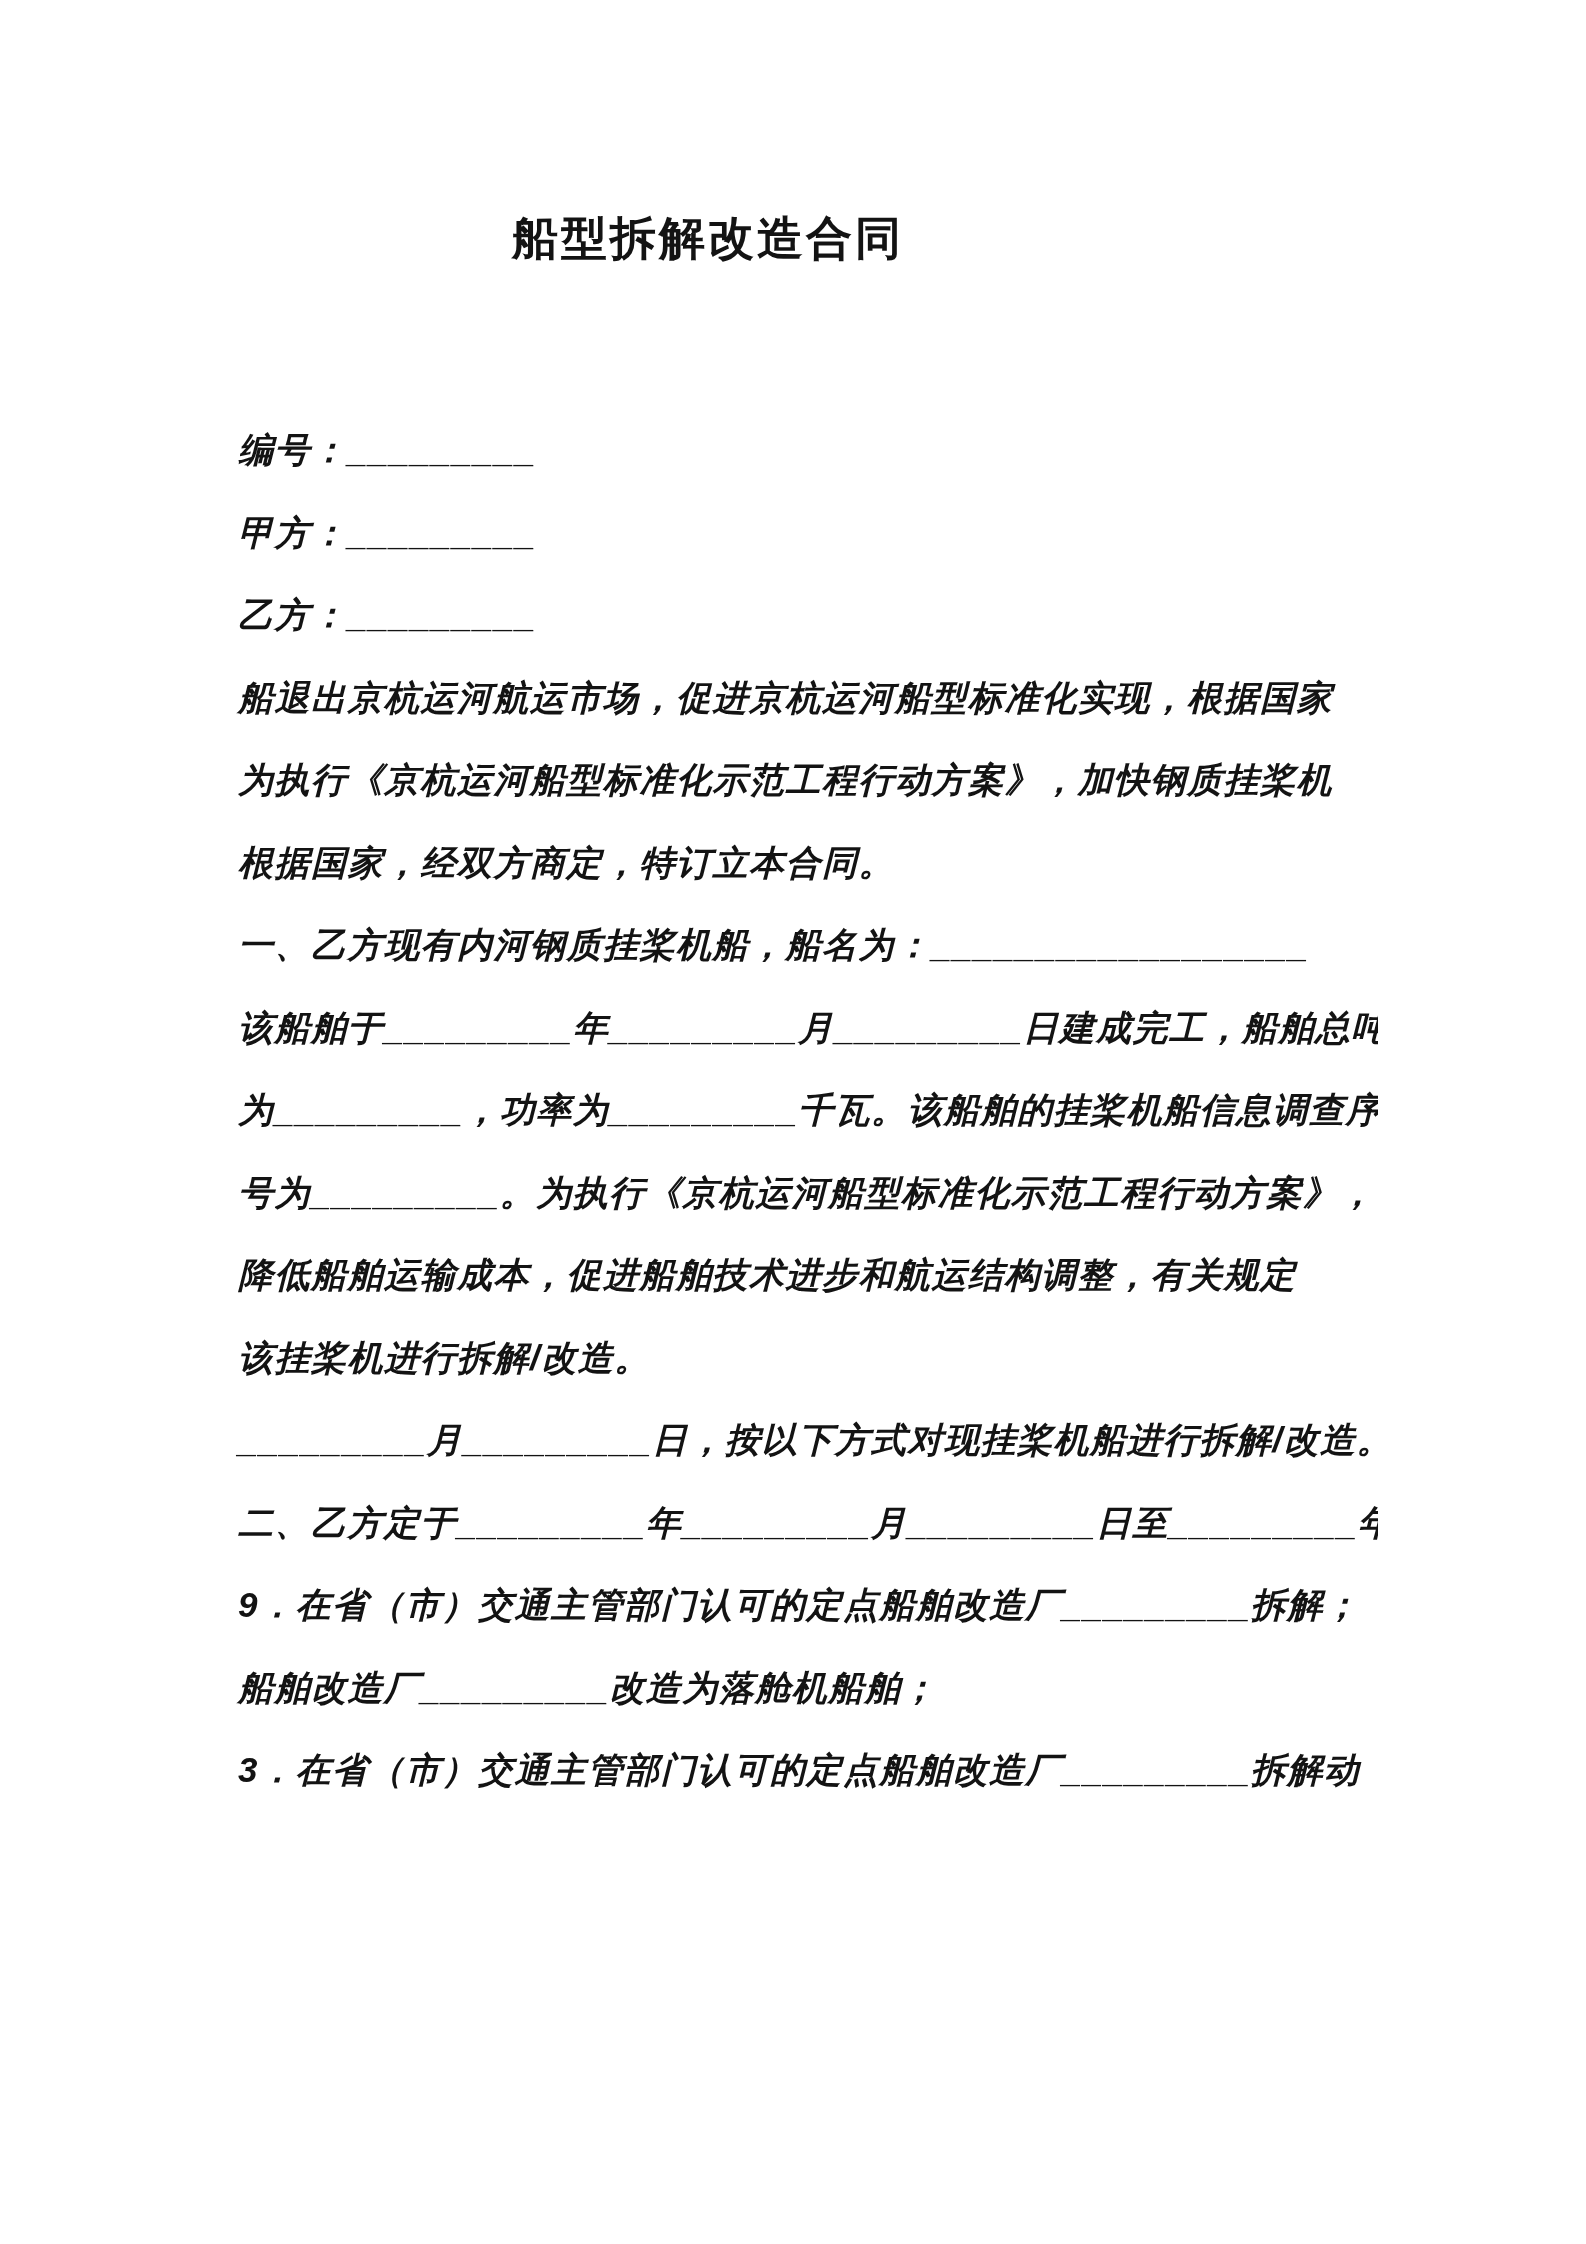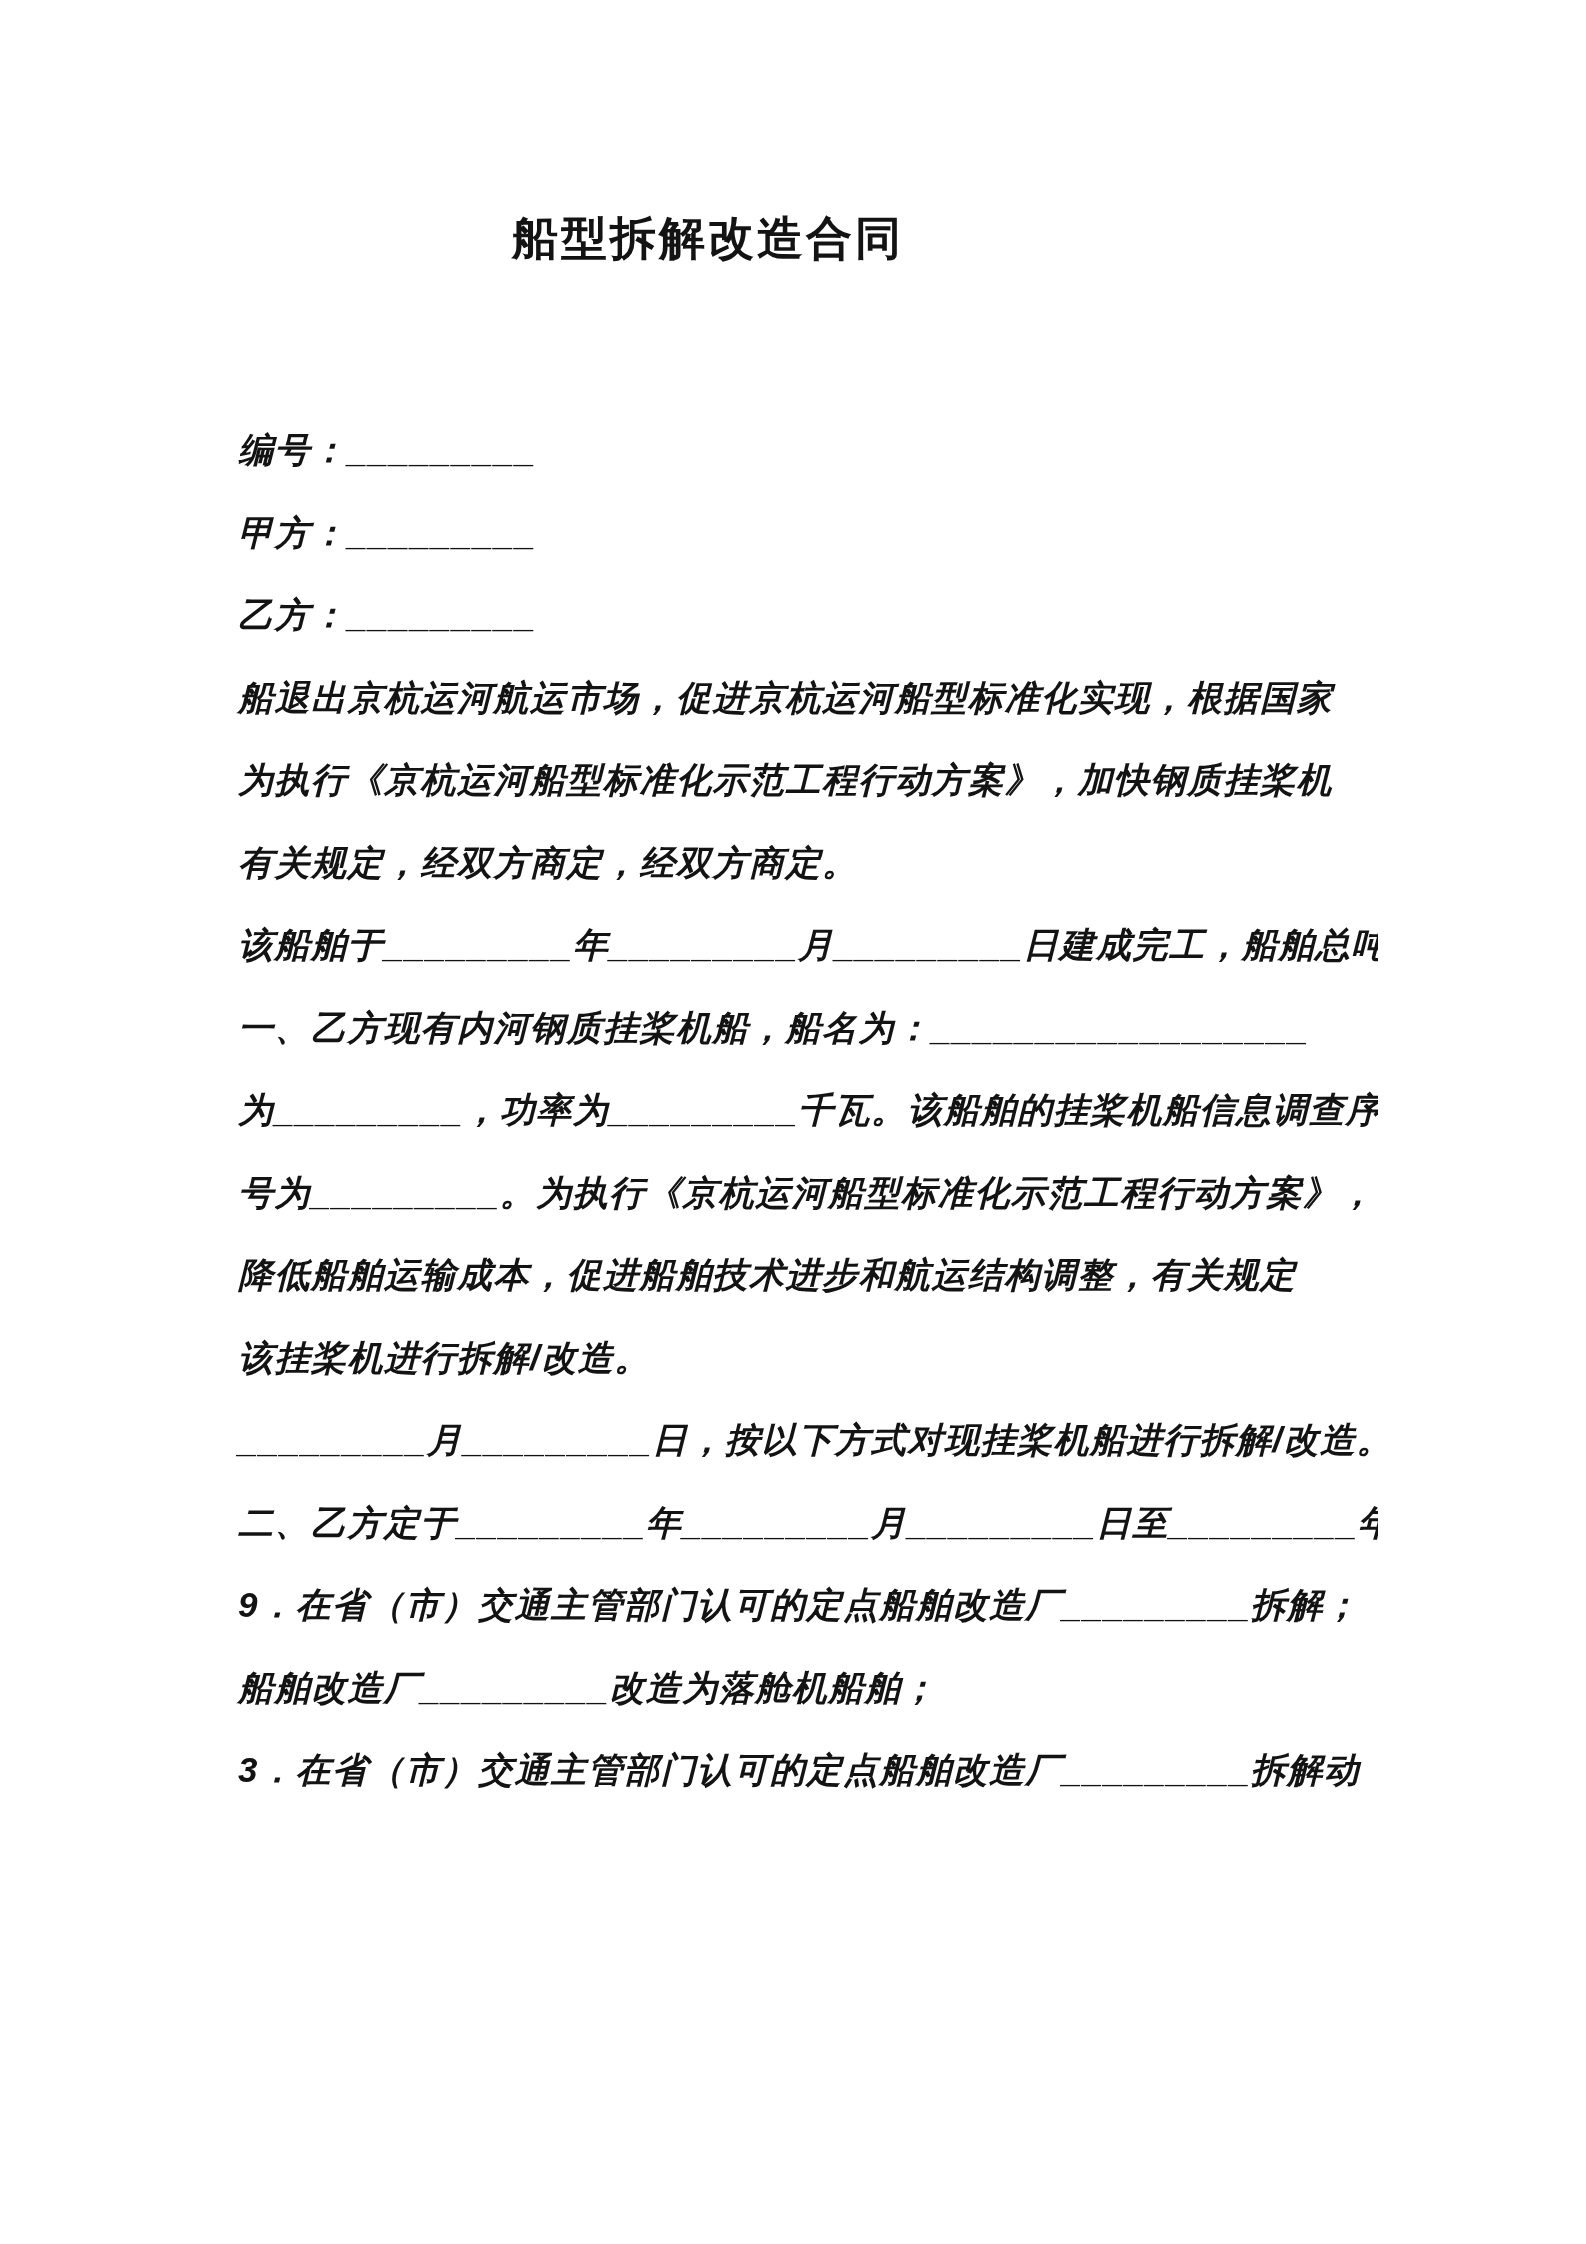--- a/index.html
+++ b/index.html
@@ -41,23 +41,23 @@
 <body>
 
 <div class="page">
   <h1 class="title">船型拆解改造合同</h1>
   <div class="content">
     <div class="line">编号：_________</div>
     <div class="line">甲方：_________</div>
     <div class="line">乙方：_________</div>
     <div class="line">船退出京杭运河航运市场，促进京杭运河船型标准化实现，根据国家</div>
     <div class="line">为执行《京杭运河船型标准化示范工程行动方案》，加快钢质挂桨机</div>
-    <div class="line">有关规定，经双方商定，经双方商定。</div>
+    <div class="line">根据国家，经双方商定，特订立本合同。</div>
+    <div class="line">一、乙方现有内河钢质挂桨机船，船名为：__________________</div>
     <div class="line">该船舶于_________年_________月_________日建成完工，船舶总吨</div>
-    <div class="line">一、乙方现有内河钢质挂桨机船，船名为：__________________</div>
     <div class="line">为_________，功率为_________千瓦。该船舶的挂桨机船信息调查序</div>
     <div class="line">号为_________。为执行《京杭运河船型标准化示范工程行动方案》，</div>
     <div class="line">降低船舶运输成本，促进船舶技术进步和航运结构调整，有关规定</div>
     <div class="line">该挂桨机进行拆解/改造。</div>
     <div class="line">_________月_________日，按以下方式对现挂桨机船进行拆解/改造。</div>
     <div class="line">二、乙方定于_________年_________月_________日至_________年</div>
     <div class="line">9．在省（市）交通主管部门认可的定点船舶改造厂_________拆解；</div>
     <div class="line">船舶改造厂_________改造为落舱机船舶；</div>
     <div class="line">3．在省（市）交通主管部门认可的定点船舶改造厂_________拆解动</div>
   </div>

